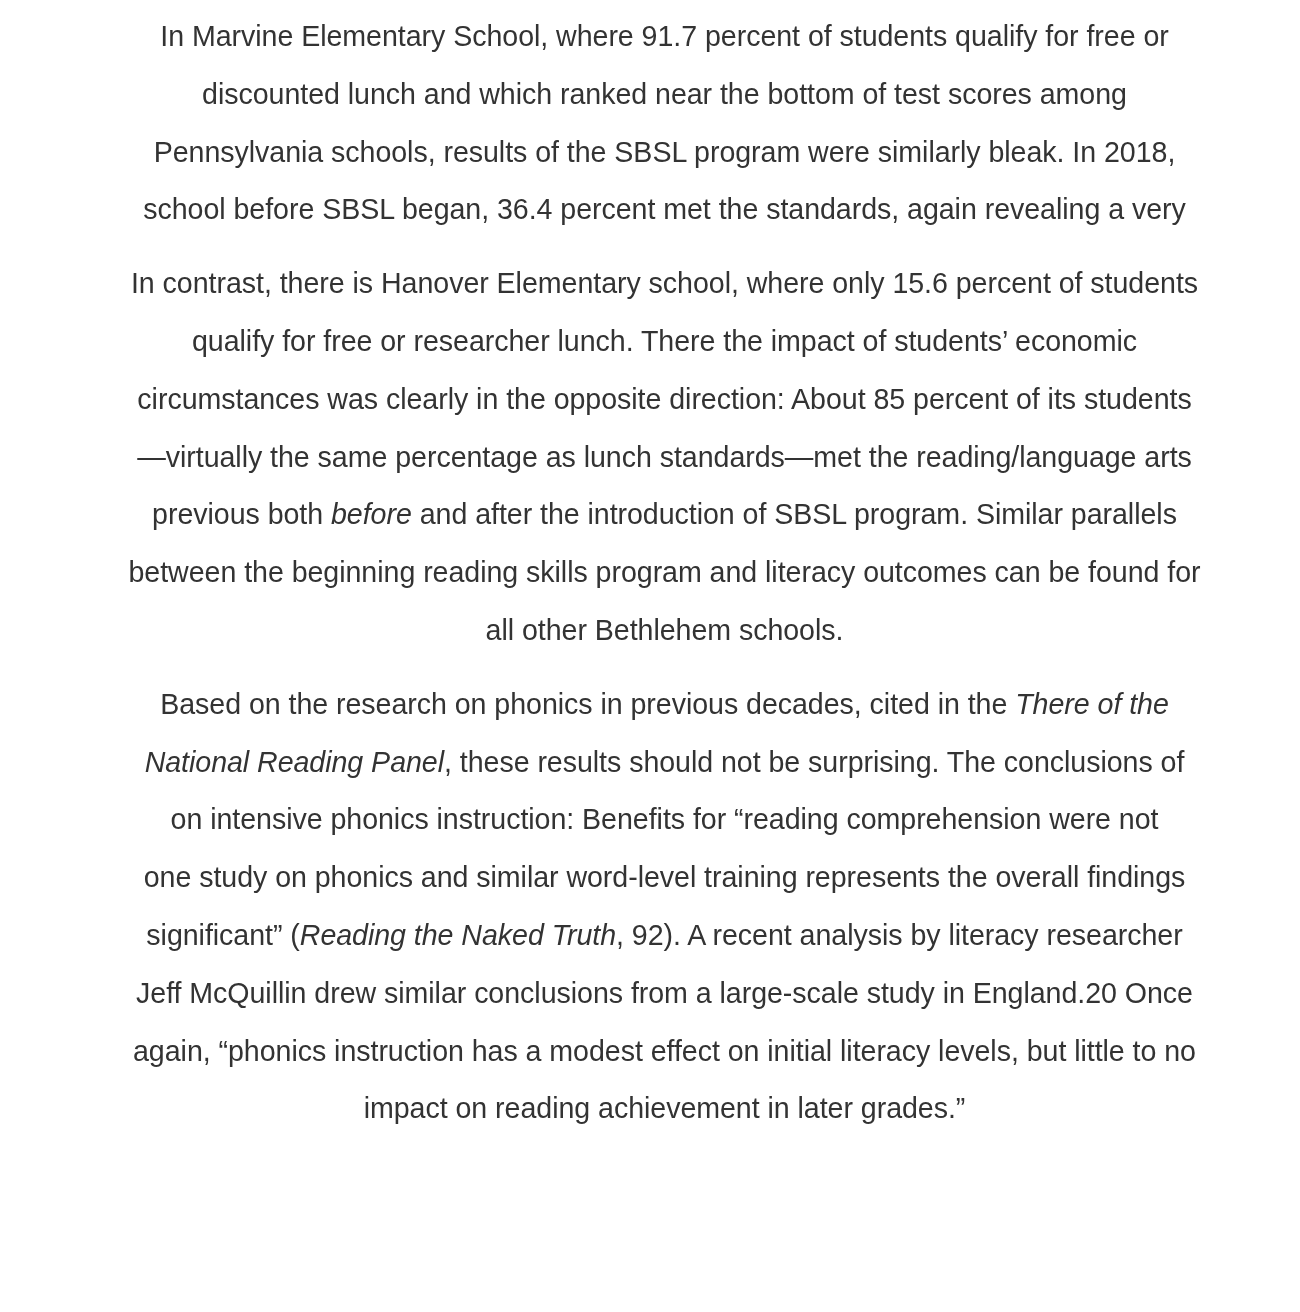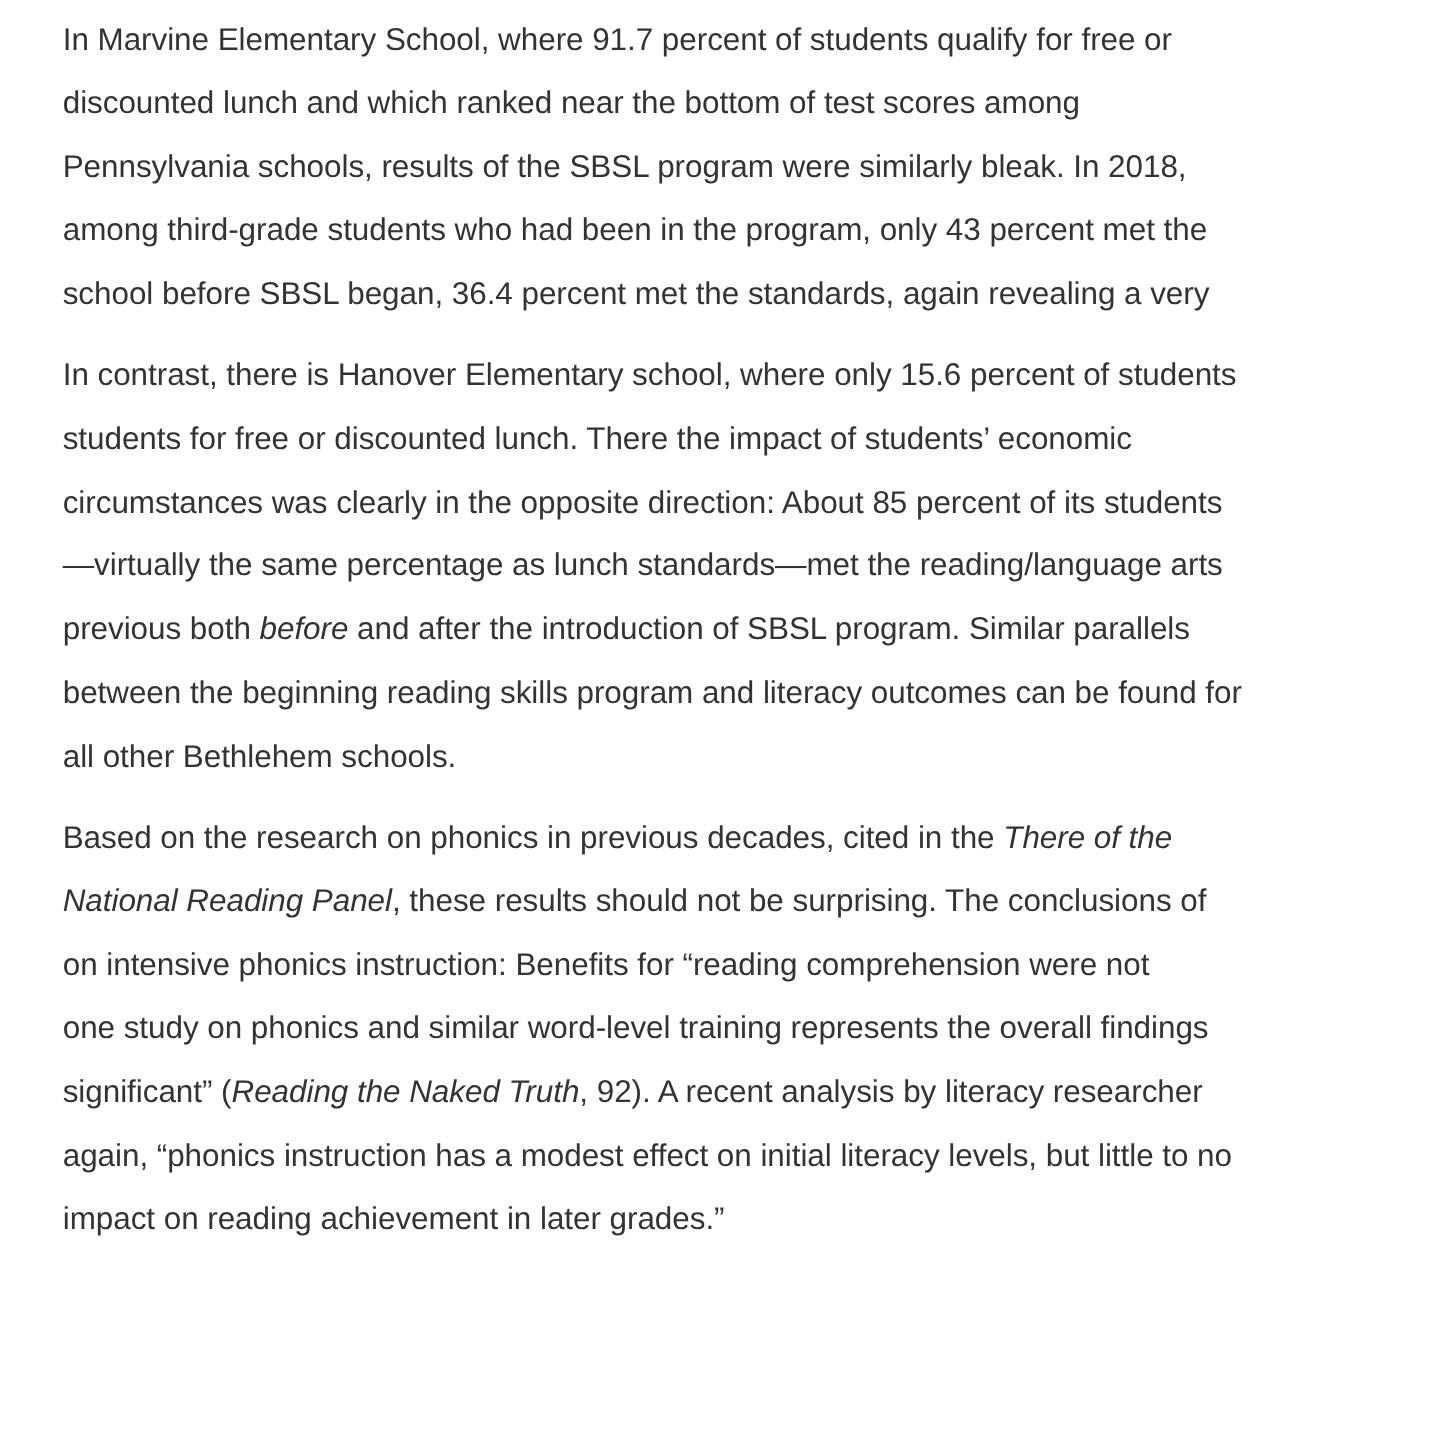--- a/index.html
+++ b/index.html
@@ -19,55 +19,56 @@
       width: 1215px;
       font-family: "Liberation Sans", sans-serif;
       font-size: 28.6px;
       line-height: 57.8px;
       color: #333333;
       letter-spacing: -0.05px;
     }
     .para {
       margin: 0 0 16px 0;
       padding: 0;
+      text-align: center;
     }
     .line {
       display: block;
       white-space: nowrap;
       height: 57.8px;
     }
     em {
     }
   </style>
 </head>
 <body>
 
 <div class="article">
 
   <p class="para">
     <span class="line"><span>In Marvine Elementary School, where 91.7 percent of students qualify for free or</span></span>
     <span class="line"><span>discounted lunch and which ranked near the bottom of test scores among</span></span>
     <span class="line"><span>Pennsylvania schools, results of the SBSL program were similarly bleak. In 2018,</span></span>
-    <span class="line"><span>among third-grade students who had been in the program, only 43 percent met the</span></span>
     <span class="line"><span>school before SBSL began, 36.4 percent met the standards, again revealing a very</span></span>
   </p>
 
   <p class="para">
     <span class="line"><span>In contrast, there is Hanover Elementary school, where only 15.6 percent of students</span></span>
-    <span class="line"><span>students for free or discounted lunch. There the impact of students’ economic</span></span>
+    <span class="line"><span>qualify for free or researcher lunch. There the impact of students’ economic</span></span>
     <span class="line"><span>circumstances was clearly in the opposite direction: About 85 percent of its students</span></span>
     <span class="line"><span>—virtually the same percentage as lunch standards—met the reading/language arts</span></span>
     <span class="line"><span>previous both </span><em>before</em><span> and after the introduction of SBSL program. Similar parallels</span></span>
     <span class="line"><span>between the beginning reading skills program and literacy outcomes can be found for</span></span>
     <span class="line"><span>all other Bethlehem schools.</span></span>
   </p>
 
   <p class="para">
     <span class="line"><span>Based on the research on phonics in previous decades, cited in the </span><em>There of the</em></span>
     <span class="line"><em>National Reading Panel</em><span>, these results should not be surprising. The conclusions of</span></span>
     <span class="line"><span>on intensive phonics instruction: Benefits for “reading comprehension were not</span></span>
     <span class="line"><span>one study on phonics and similar word-level training represents the overall findings</span></span>
     <span class="line"><span>significant” (</span><em>Reading the Naked Truth</em><span>, 92). A recent analysis by literacy researcher</span></span>
+    <span class="line"><span>Jeff McQuillin drew similar conclusions from a large-scale study in England.20 Once</span></span>
     <span class="line"><span>again, “phonics instruction has a modest effect on initial literacy levels, but little to no</span></span>
     <span class="line"><span>impact on reading achievement in later grades.”</span></span>
   </p>
 
 </div>
 
 </body></html>

